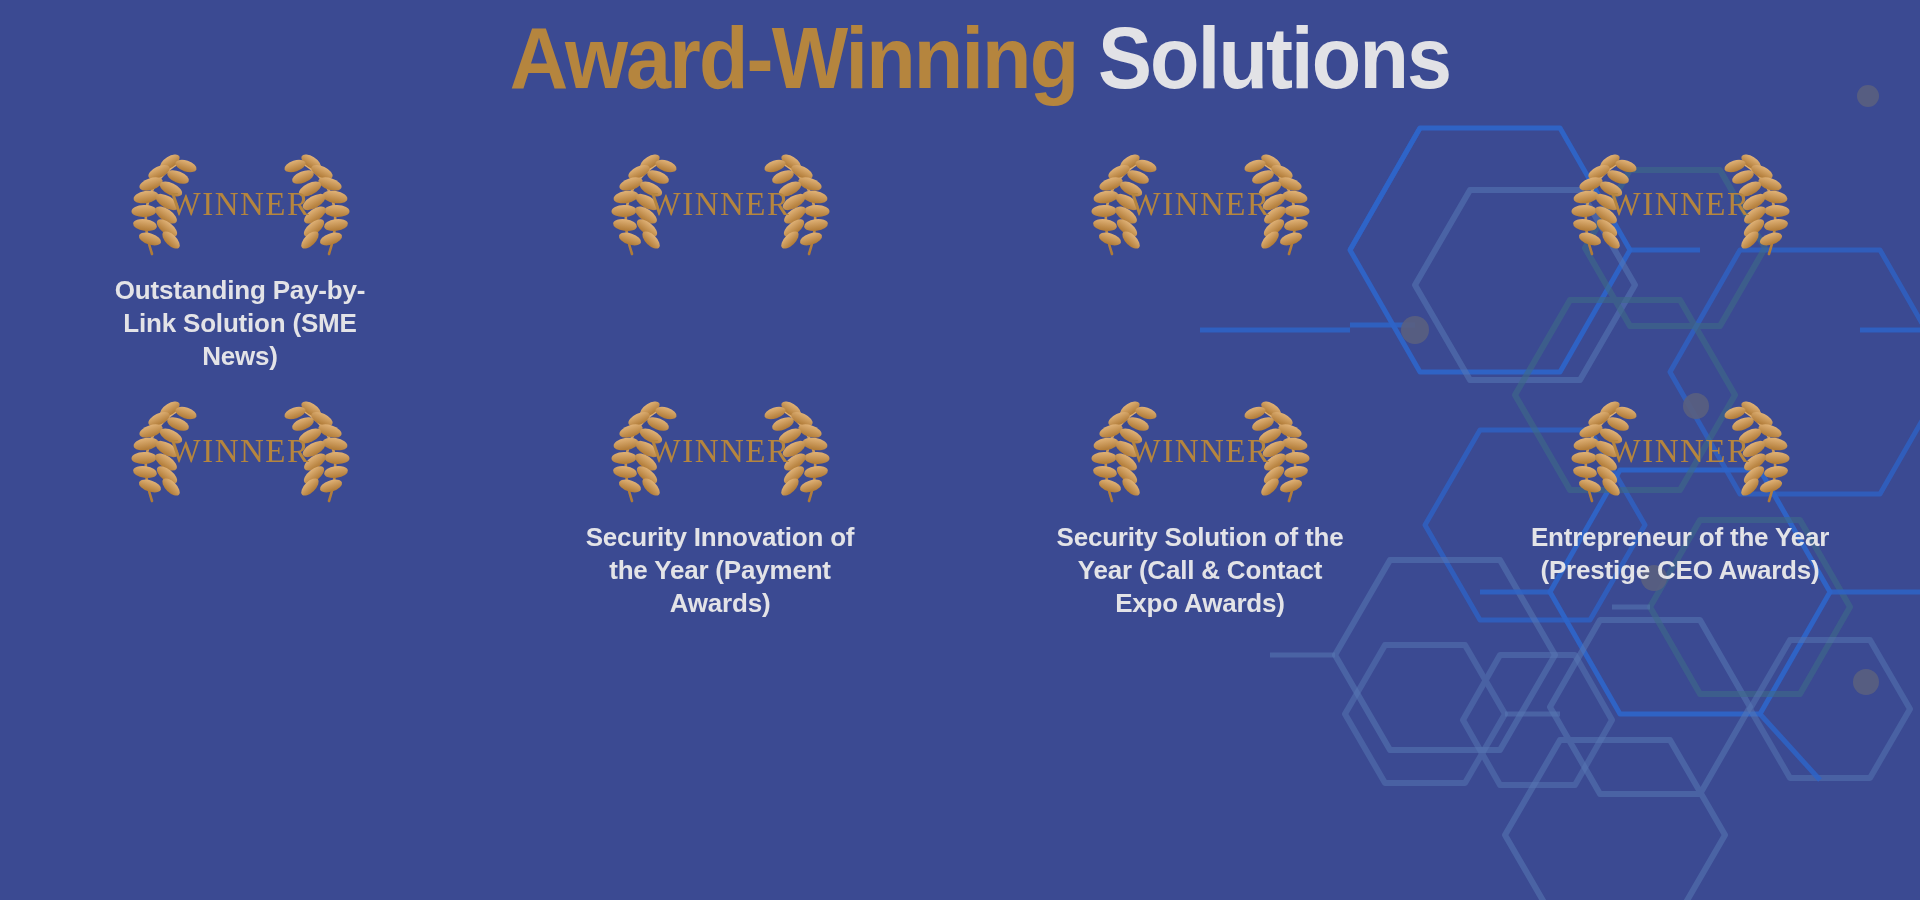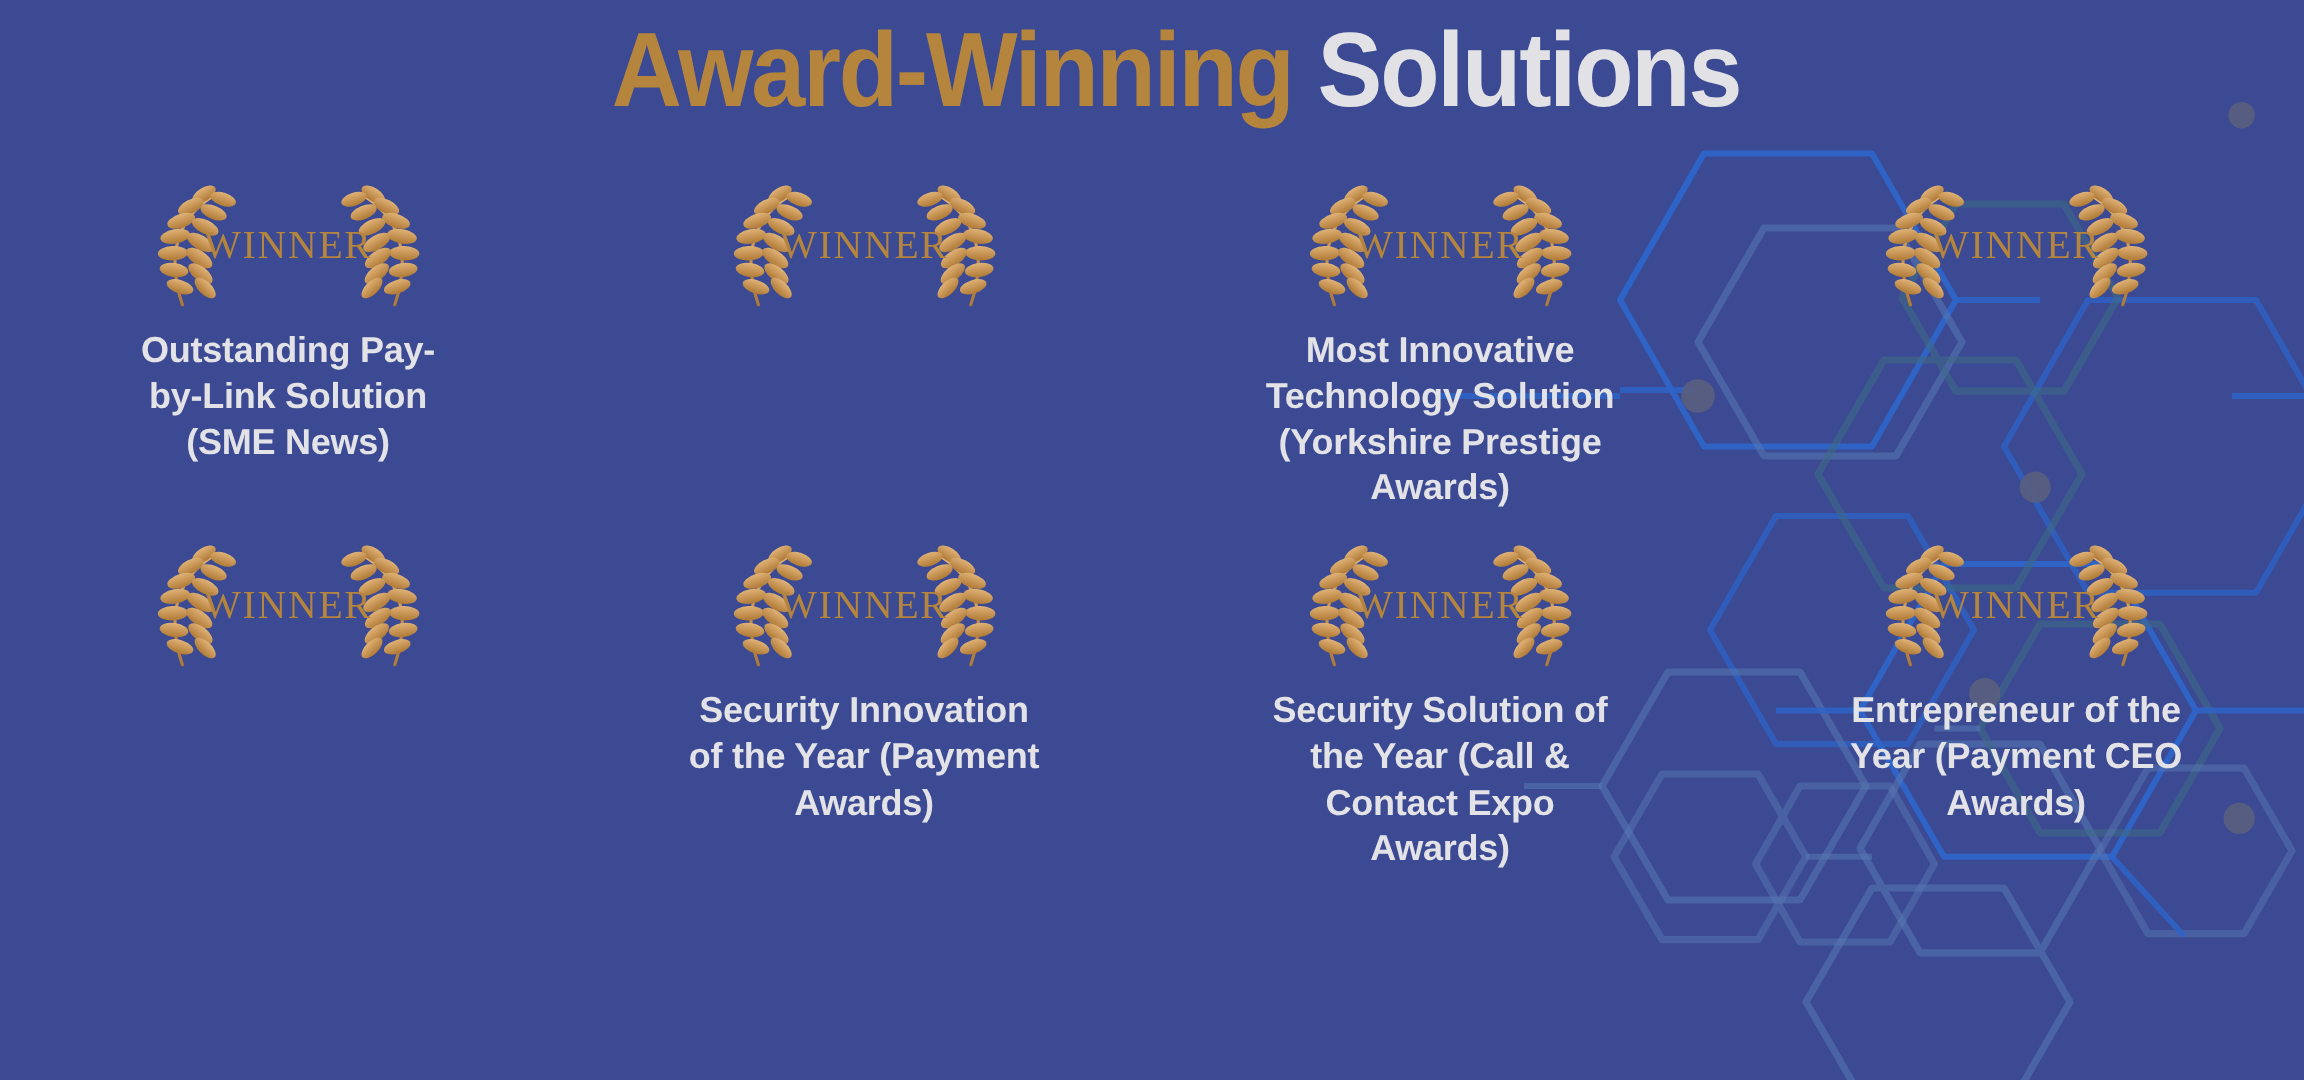--- a/index.html
+++ b/index.html
@@ -64,21 +64,21 @@
     height:118px;
     position:relative;
     display:block;
   }
   .badge svg { display:block; width:100%; height:100%; }
 
   .caption {
     margin-top:6px;
     color:#E3E3E7;
     font-weight:bold;
-    font-size:30px;
+    font-size:26px;
     line-height:1.27;
     text-align:center;
     letter-spacing:-0.2px;
     max-width:290px;
   }
 
   
   .col1 .caption { max-width:260px; }
   .col2 .caption { max-width:300px; }
   .col3 .caption { max-width:300px; }
@@ -296,21 +296,20 @@
               <ellipse cx="58" cy="65" rx="12.5" ry="6" transform="rotate(34 58 65)"></ellipse>
             <ellipse cx="37" cy="75" rx="12" ry="5.8" transform="rotate(8 37 75)"></ellipse>
               <ellipse cx="59" cy="78" rx="12" ry="5.8" transform="rotate(38 59 78)"></ellipse>
             <ellipse cx="42" cy="89" rx="11.5" ry="5.6" transform="rotate(18 42 89)"></ellipse>
               <ellipse cx="63" cy="90" rx="11" ry="5.4" transform="rotate(44 63 90)"></ellipse>
           </g>
         </g>
         <text x="132" y="65" text-anchor="middle" fill="#B5853E" font-family="Liberation Serif, serif" font-size="33" letter-spacing="1.5">WINNER</text>
       </svg>
     </div>
-    <div class="caption">Most Innovative Technology Solution (Yorkshire Prestige Awards)</div>
   </div>
 
   <div class="award col4 row1">
     <div class="badge">
       <svg viewBox="0 0 265 118" aria-hidden="true">
         <g>
           <path d="M72 12 C40 30 30 62 44 104" stroke="url(#g1)" stroke-width="2.6" fill="none" stroke-linecap="round"></path>
           <g fill="url(#g1)">
             <ellipse cx="62" cy="12" rx="11" ry="5.5" transform="rotate(-32 62 12)"></ellipse>
               <ellipse cx="78" cy="16" rx="11" ry="5.5" transform="rotate(18 78 16)"></ellipse>
@@ -529,16 +528,16 @@
               <ellipse cx="58" cy="65" rx="12.5" ry="6" transform="rotate(34 58 65)"></ellipse>
             <ellipse cx="37" cy="75" rx="12" ry="5.8" transform="rotate(8 37 75)"></ellipse>
               <ellipse cx="59" cy="78" rx="12" ry="5.8" transform="rotate(38 59 78)"></ellipse>
             <ellipse cx="42" cy="89" rx="11.5" ry="5.6" transform="rotate(18 42 89)"></ellipse>
               <ellipse cx="63" cy="90" rx="11" ry="5.4" transform="rotate(44 63 90)"></ellipse>
           </g>
         </g>
         <text x="132" y="65" text-anchor="middle" fill="#B5853E" font-family="Liberation Serif, serif" font-size="33" letter-spacing="1.5">WINNER</text>
       </svg>
     </div>
-    <div class="caption">Entrepreneur of the Year (Payment CEO Awards)</div>
+    <div class="caption">Entrepreneur of the Year (Prestige CEO Awards)</div>
   </div>
 
 </div>
 
 </body></html>

